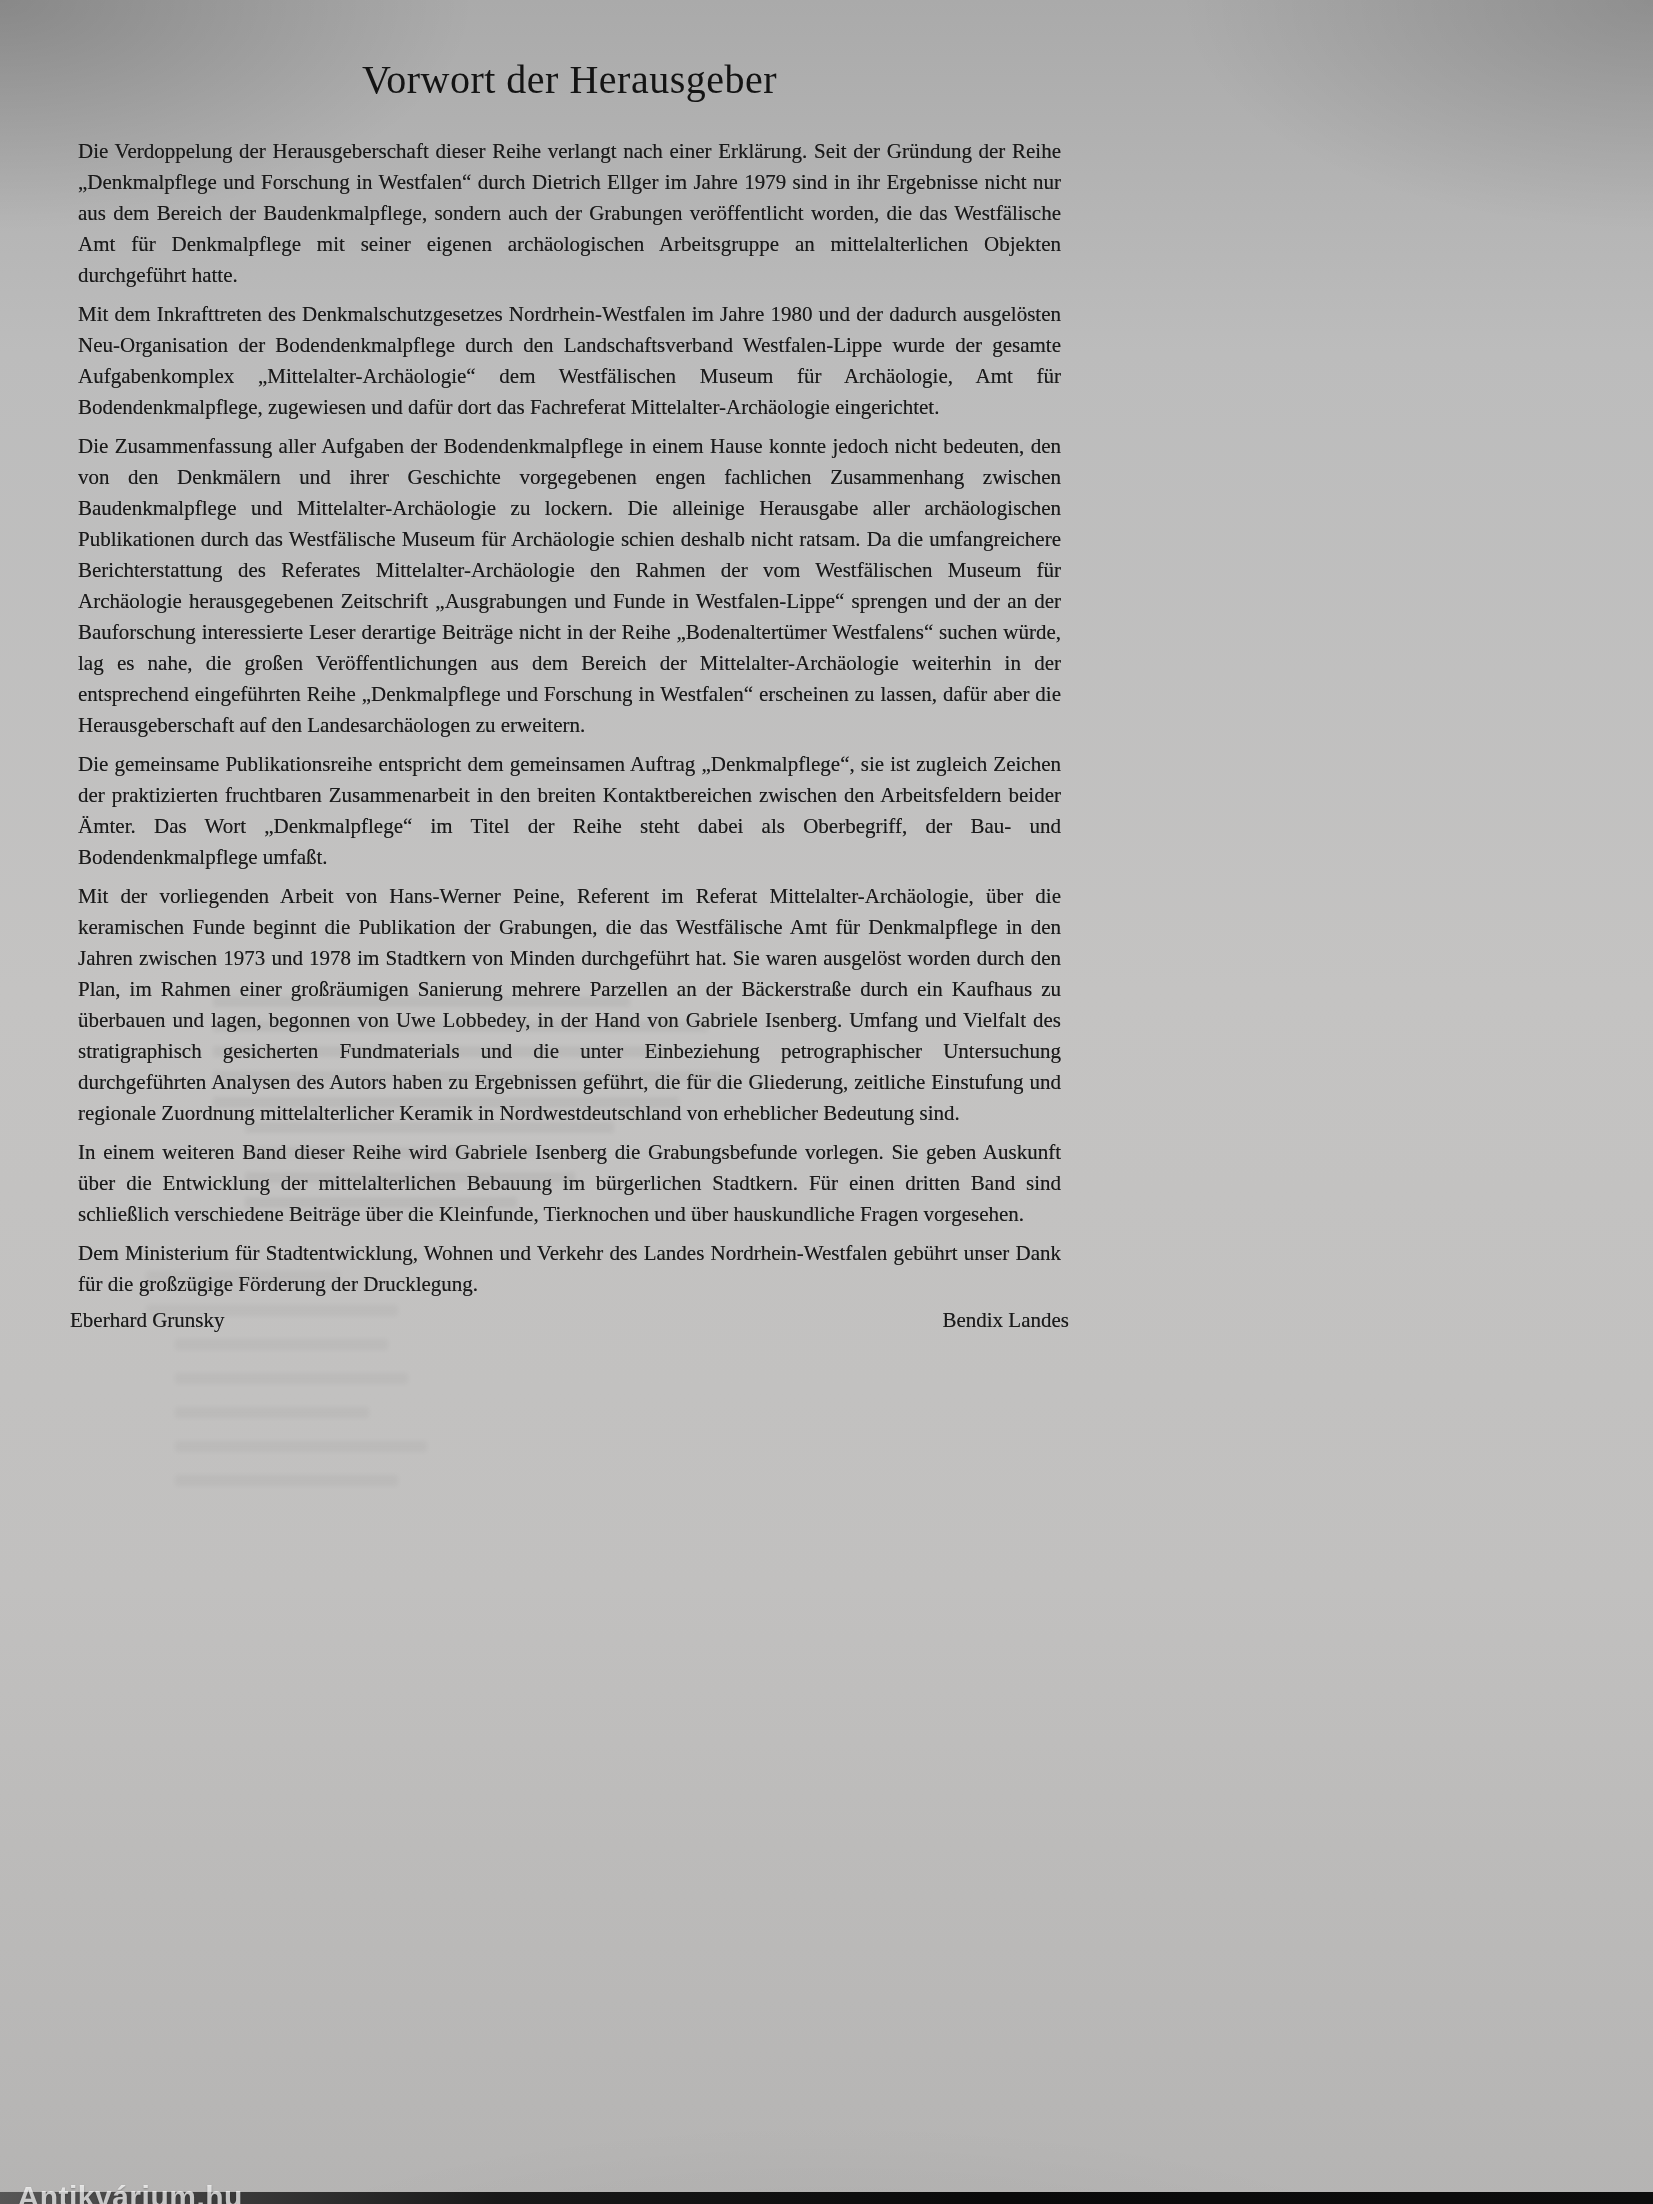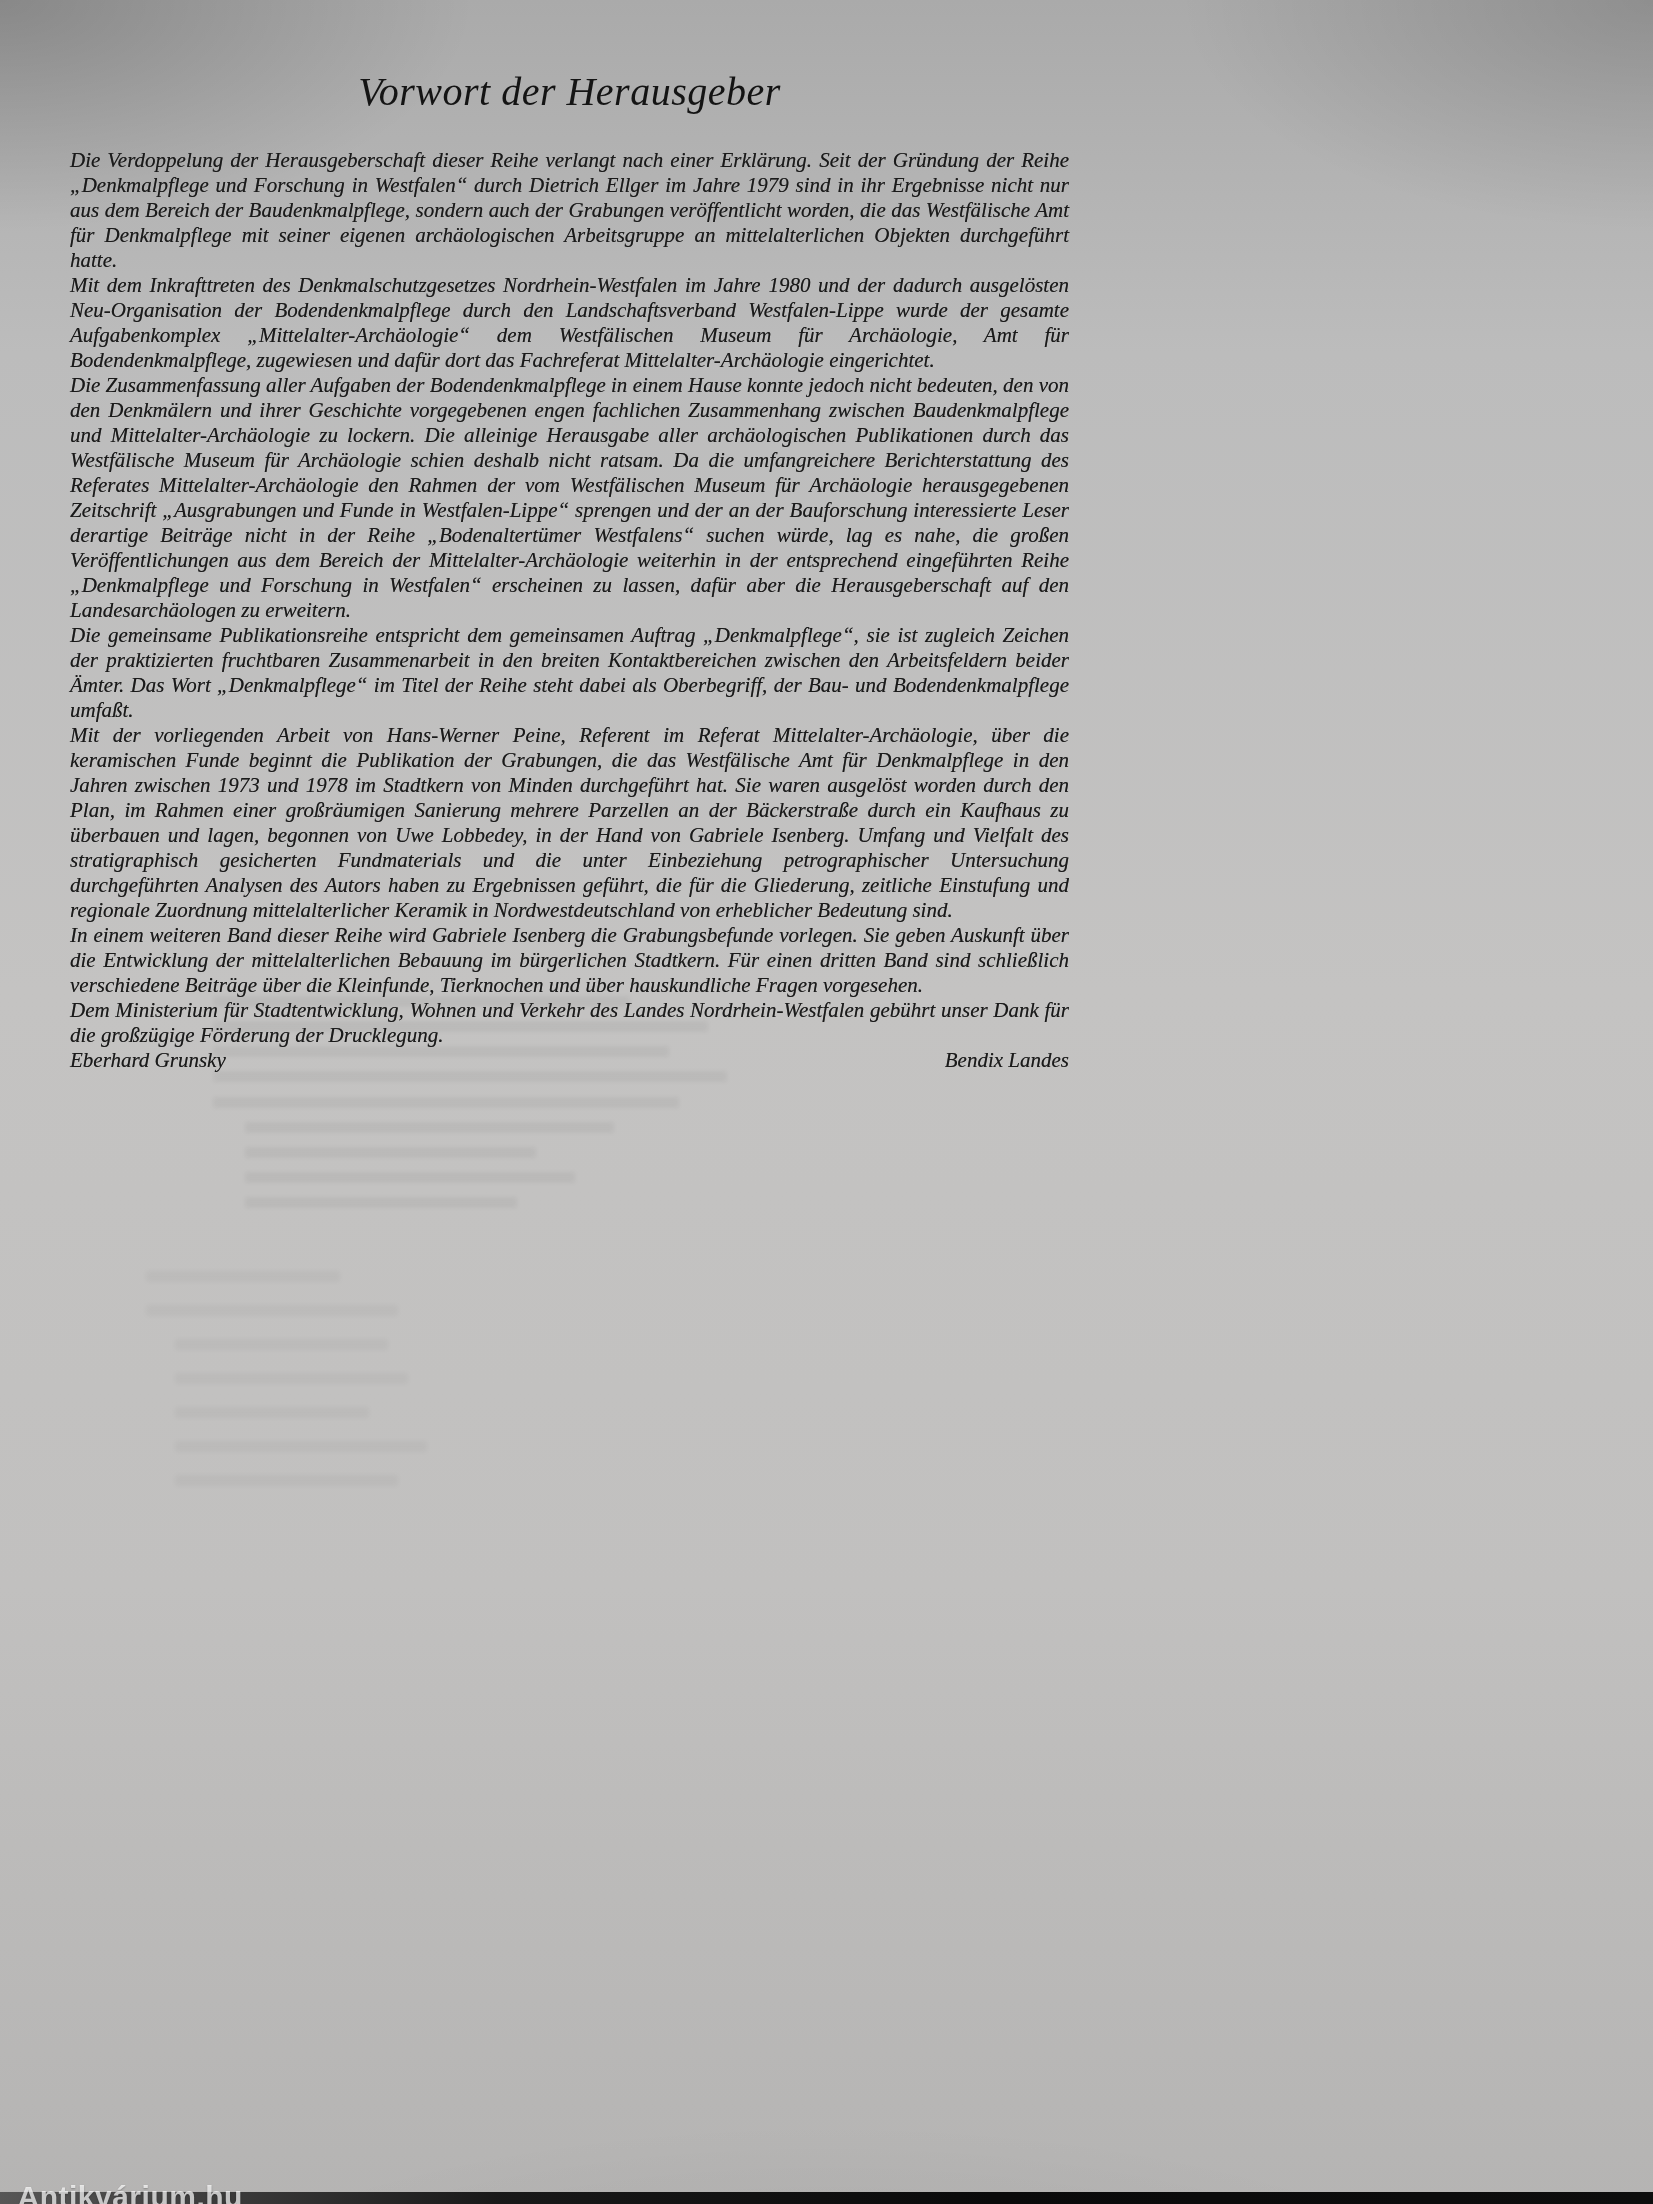--- a/index.html
+++ b/index.html
@@ -15,37 +15,36 @@
     font-family: "Liberation Serif", serif;
     background:
       radial-gradient(ellipse 679px 330px at 0% 0%, rgba(0,0,0,0.20), transparent 70%),
       radial-gradient(ellipse 679px 330px at 100% 0%, rgba(0,0,0,0.16), transparent 70%),
       radial-gradient(ellipse 1164px 485px at 50% 112%, rgba(0,0,0,0.10), transparent 72%),
       linear-gradient(180deg, #aaaaaa 0%, #bcbcbc 16%, #c4c3c2 45%, #c1c0bf 72%, #b5b4b3 100%);
   }
   .content {
     position: absolute;
     left: 70px;
-    top: 68px;
+    top: 56px;
     width: 999px;
-    font-style: italic;
   }
   .page-title {
     margin: 0 0 33px 0;
     text-align: center;
     font-size: 40px;
     font-weight: 500;
     letter-spacing: 0.5px;
     color: #141414;
   }
   .body-text p {
-    margin: 0;
+    margin: 8px;
     text-align: justify;
     font-size: 21px;
-    line-height: 25px;
+    line-height: 31px;
     color: #1a1a1a;
     hyphens: auto;
     text-shadow: 0 0 0.5px rgba(20,20,20,0.55);
   }
   .signatures {
     display: flex;
     justify-content: space-between;
     font-size: 21px;
     color: #1a1a1a;
     text-shadow: 0 0 0.5px rgba(20,20,20,0.55);

